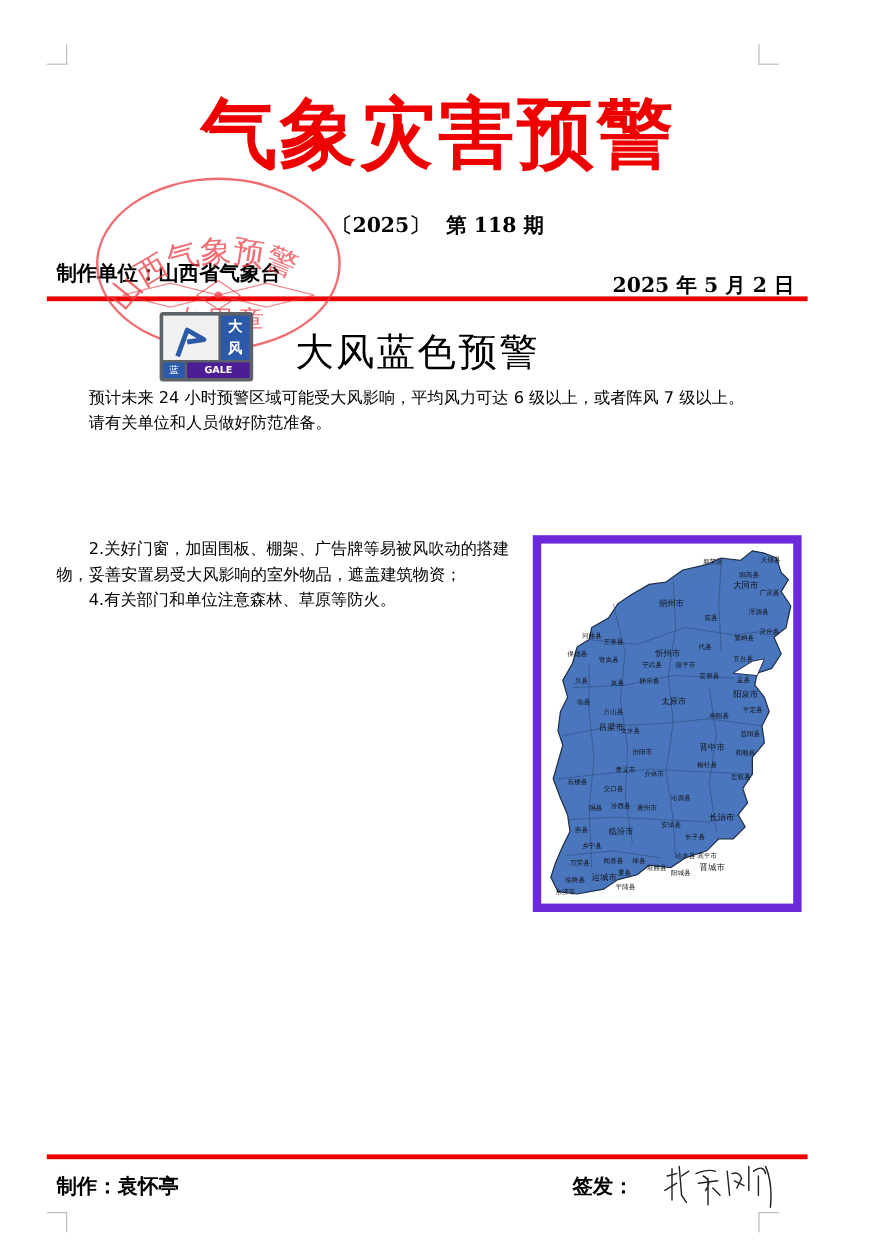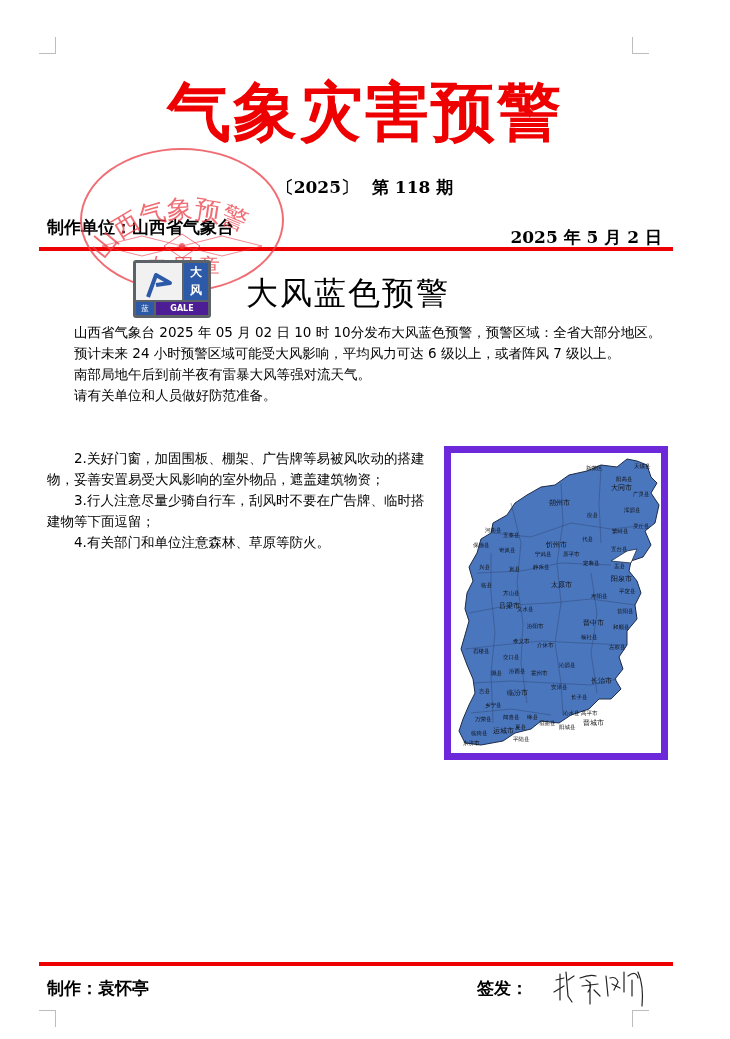--- a/index.html
+++ b/index.html
@@ -86,29 +86,26 @@
   <div class="right">
     <div>大</div>
     <div>风</div>
   </div>
   <div class="bar-l">蓝</div>
   <div class="bar-r">GALE</div>
 </div>
 <div class="warn-title">大风蓝色预警</div>
 
 <div class="body-text full">
-  <p class="p">山西省气象台 2025 年 05 月 02 日 10 时 10分发布大风蓝色预警，预警区域：全省大部分地区。</p>
   <p class="p">预计未来 24 小时预警区域可能受大风影响，平均风力可达 6 级以上，或者阵风 7 级以上。</p>
-  <p class="p">南部局地午后到前半夜有雷暴大风等强对流天气。</p>
   <p class="p">请有关单位和人员做好防范准备。</p>
 </div>
 
 <div class="body-text narrow">
   <p class="p">2.关好门窗，加固围板、棚架、广告牌等易被风吹动的搭建物，妥善安置易受大风影响的室外物品，遮盖建筑物资；</p>
-  <p class="p">3.行人注意尽量少骑自行车，刮风时不要在广告牌、临时搭建物等下面逗留；</p>
   <p class="p">4.有关部门和单位注意森林、草原等防火。</p>
 </div>
 
 <div class="map-box">
   <svg width="210" height="300" viewBox="0 0 210 300">
     <path d="M 186,8 L 196,12 L 200,24 L 206,30 L 200,40 L 208,52 L 204,70 L 194,78 L 200,92 L 192,104 L 180,108 L 178,118 L 186,128 L 190,140 L 184,152 L 186,166 L 176,178 L 176,192 L 168,204 L 172,216 L 164,226 L 170,236 L 160,246 L 148,246 L 138,256 L 120,262 L 108,270 L 90,268 L 80,276 L 64,280 L 52,288 L 30,292 L 14,290 L 8,278 L 12,266 L 18,252 L 24,240 L 22,226 L 16,212 L 10,196 L 14,182 L 18,168 L 14,156 L 16,140 L 22,128 L 18,114 L 26,100 L 30,86 L 40,80 L 42,70 L 56,62 L 64,50 L 76,42 L 90,34 L 104,32 L 118,22 L 136,18 L 150,12 L 166,14 L 176,6 Z" fill="#4a76bd" stroke="#1c2c48" stroke-width="1"></path>
     <path d="M 160,108 L 176,98 L 186,96 L 180,110 Z" fill="#ffffff" stroke="#1c2c48" stroke-width="0.8"></path>
     <g stroke="#2a3f66" stroke-width="0.5" fill="none" opacity="0.8">
       <path d="M 40,80 L 80,84 L 120,70 L 160,76 L 196,72"></path>
       <path d="M 26,120 L 70,118 L 110,110 L 160,112"></path>

